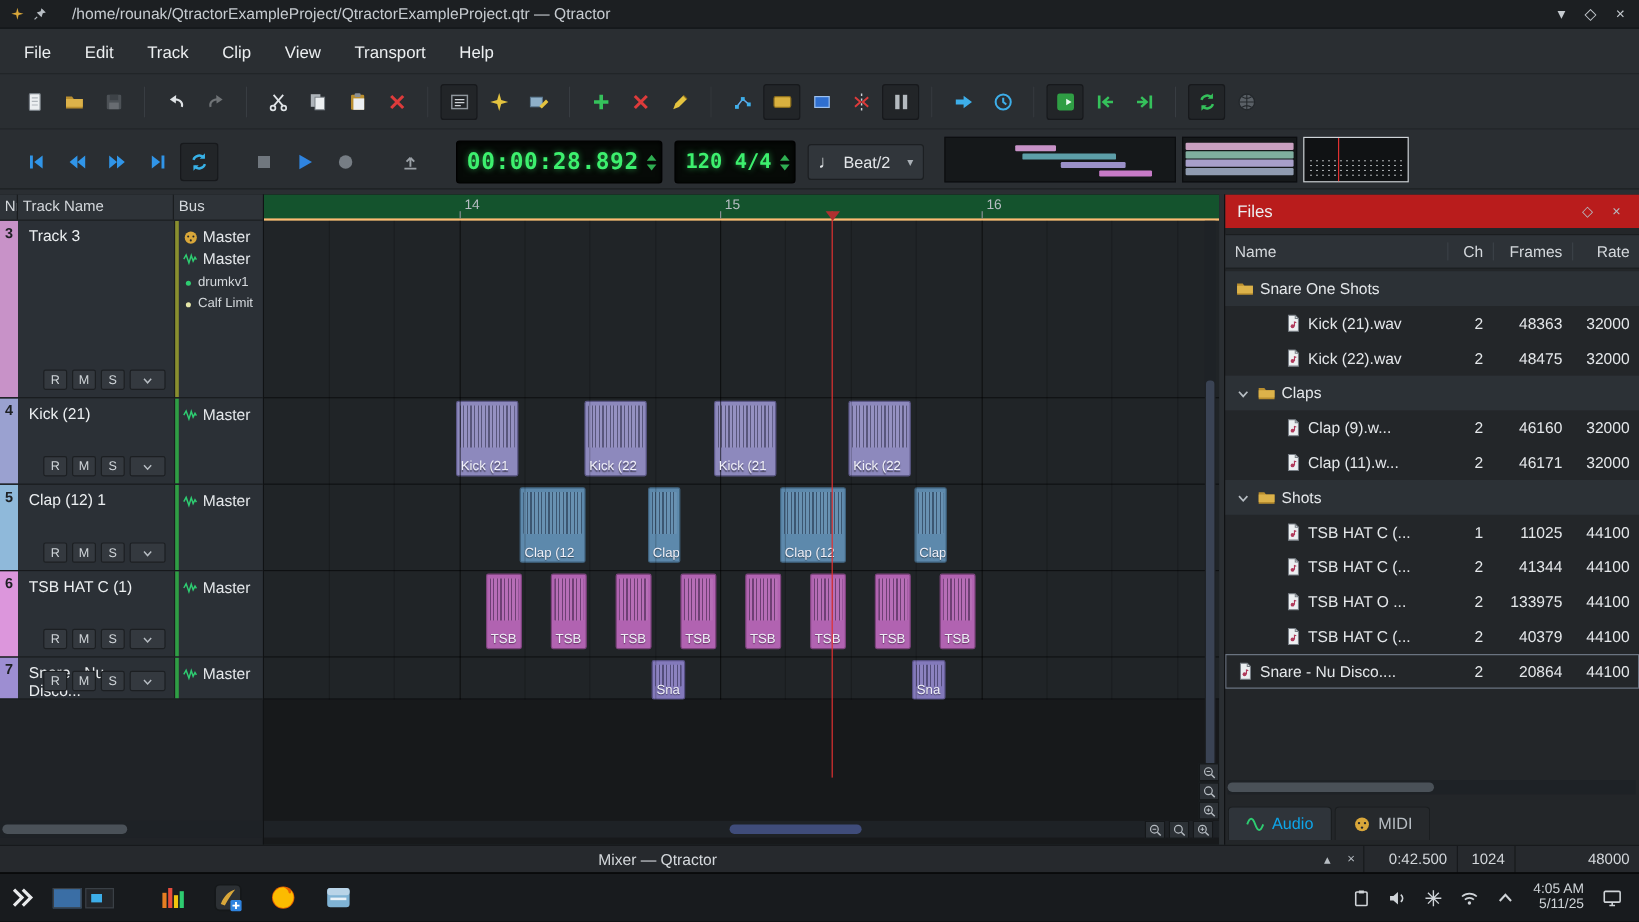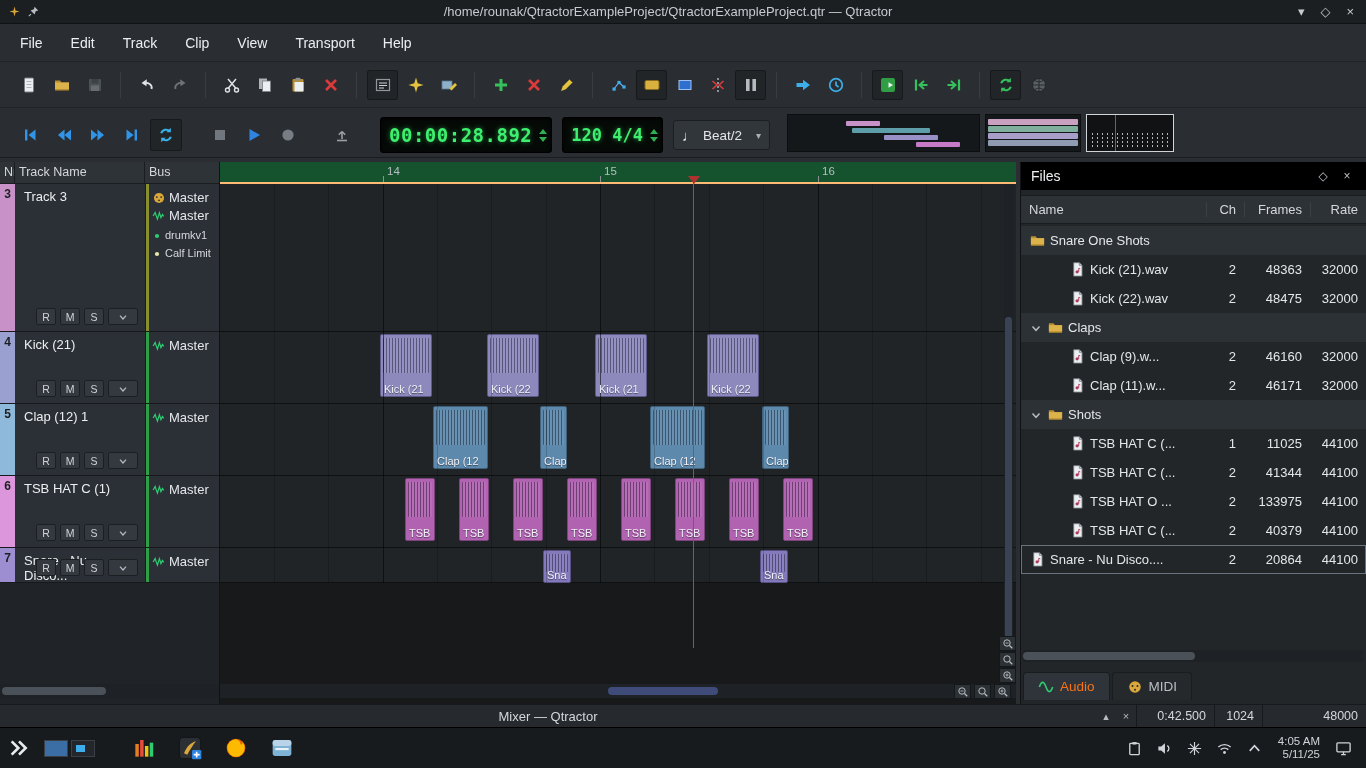--- a/index.html
+++ b/index.html
@@ -4,21 +4,21 @@
 <style>
   *{margin:0;padding:0;box-sizing:border-box}
   html,body{background:#000;font-family:"Liberation Sans",sans-serif;-webkit-font-smoothing:antialiased}
   .app{position:relative;width:1366px;height:768px;overflow:hidden;background:#2a2e32;color:#dfe3e6;font-size:13px;user-select:none}
   .ic{display:inline-flex;width:16px;height:16px;flex:none}
   .ic svg{width:100%;height:100%}
   
   .titlebar{position:absolute;left:0;top:0;width:1366px;height:24px;background:#1c1f22;display:flex;align-items:center;border-bottom:1px solid #101214}
   .tb-left{display:flex;align-items:center;gap:6px;padding-left:8px;width:60px}
   .tb-left .ic{width:13px;height:13px}
-  .tb-title{flex:1;text-align:center;font-size:13px;color:#c6cbd0;white-space:nowrap;overflow:hidden}
+  .tb-title{flex:1;font-size:13px;color:#c6cbd0;white-space:nowrap;overflow:hidden}
   .tb-ctrls{display:flex;gap:16px;padding-right:12px;width:90px;justify-content:flex-end;color:#c6cbd0;font-size:13px}
   .tb-ctrls span{cursor:default}
   
   .menubar{position:absolute;left:0;top:24px;width:1366px;height:38px;background:#2a2e32;display:flex;align-items:center;padding-left:6px;border-bottom:1px solid #202327}
   .menu-item{padding:8px 14px;font-size:14px;color:#eceff1}
   
   .toolbar{position:absolute;left:0;top:62px;width:1366px;height:46px;background:#2a2e32;display:flex;align-items:center;padding-left:12px;border-bottom:1px solid #202327}
   .tbtnicon{width:31px;height:30px;border-radius:3px;display:flex;align-items:center;justify-content:center;margin:0 1px}
   .tbtnicon .ic{width:18px;height:18px}
   .tbtnicon.active{background:#222528;box-shadow:inset 0 0 0 1px #17191c}
@@ -87,41 +87,41 @@
   .ph-marker{position:absolute;top:14px;width:0;height:0;border-left:6px solid transparent;border-right:6px solid transparent;border-top:8px solid #b03030;z-index:6}
   .vscroll{position:absolute;right:3px;top:22px;width:9px;height:456px;background:#1e2226}
   .vscroll .thumb{position:absolute;left:1px;top:133px;width:7px;height:321px;background:#3a4354;border-radius:3px}
   .tl-hscroll{position:absolute;left:0;top:522px;width:796px;height:14px;background:#1e2226}
   .tl-hscroll .thumb{position:absolute;left:388px;top:3px;width:110px;height:8px;background:#3f4c7a;border-radius:4px}
   .zbtn{position:absolute;width:17px;height:15px;background:#2c3136;border:1px solid #15181a;display:flex;align-items:center;justify-content:center}
   .zbtn .ic{width:12px;height:12px}
   .splitter{position:absolute;left:1016px;top:4px;width:4px;height:542px;background:#2a2e32}
   
   .files-panel{position:absolute;left:1020px;top:4px;width:346px;height:542px;background:#232629;border-left:1px solid #101214;overflow:hidden}
-  .fp-title{position:absolute;left:0;top:0;width:100%;height:28px;display:flex;align-items:center;padding:0 10px;font-size:14px;color:#eceff1;background:#000000}
+  .fp-title{position:absolute;left:0;top:0;width:100%;height:28px;display:flex;align-items:center;padding:0 10px;font-size:14px;color:#eceff1;background:#b91c1c}
   .fp-title .sp{flex:1}
   .fp-title .fbtn{width:18px;height:18px;display:flex;align-items:center;justify-content:center;color:#b7bdc3;font-size:12px;margin-left:6px}
   .fp-cols{position:absolute;left:0;top:33px;width:100%;height:29px;display:flex;background:#2d3237;border-top:1px solid #1a1d1f;border-bottom:1px solid #1a1d1f;font-size:13px;color:#d4d8dc;align-items:center}
   .fhc{padding:0 8px;white-space:nowrap;overflow:hidden}
   .fhc.n{flex:1}.fhc.r{text-align:right;border-left:1px solid #3a4046}
   .fhc.c1{width:38px}.fhc.c2{width:66px}.fhc.c3{width:56px}
   .fp-rows{position:absolute;left:0;top:64px;width:100%}
   .frow{display:flex;align-items:center;height:29px;font-size:13px;color:#e4e7ea}
   .frow.ffolder{background:#2c3136}
   .frow.fcurrent{box-shadow:inset 0 0 0 1px #6a7380}
   .fname{flex:1;display:flex;align-items:center;gap:4px;overflow:hidden;white-space:nowrap}
   .fname .ic{width:17px;height:17px}
   .fname .ic.chev{width:14px;height:14px}
   .fnum{text-align:right;padding-right:8px;white-space:nowrap}
   .fch{width:38px}.ffr{width:66px}.fra{width:56px}
   .fp-hscroll{position:absolute;left:2px;top:488px;width:340px;height:12px;background:#1e2226}
   .fp-hscroll .thumb{position:absolute;left:0;top:2px;width:172px;height:8px;background:#4a5158;border-radius:4px}
   .fp-tabs{position:absolute;left:2px;top:508px;height:30px;display:flex;align-items:flex-end;gap:2px}
   .ftab{height:28px;display:flex;align-items:center;gap:6px;padding:0 14px;font-size:13.5px;border:1px solid #1a1d1f;border-bottom:none;border-radius:4px 4px 0 0;background:#26292c;color:#b7bdc3}
-  .ftab.active{background:#2f343a;color:#f97316}
+  .ftab.active{background:#2f343a;color:#0ea5e9}
   
   .statusbar{position:absolute;left:0;top:704px;width:1366px;height:23px;background:#26292d;border-top:1px solid #17191c;display:flex;align-items:center}
   .mixer-strip{width:1096px;text-align:center;font-size:13px;color:#d4d8dc;overflow:hidden;white-space:nowrap}
   .sb-btn{width:20px;height:18px;display:flex;align-items:center;justify-content:center;color:#b7bdc3;font-size:11px}
   .sb-cells{display:flex;flex:1;height:100%}
   .sb-cell{border-left:1px solid #17191c;font-size:12.5px;color:#d4d8dc;display:flex;align-items:center;justify-content:flex-end;padding:0 8px}
   .sb-cell.t{width:78px}.sb-cell.b{width:48px}.sb-cell.r{flex:1}
   
   .taskbar{position:absolute;left:0;top:727px;width:1366px;height:41px;background:#181b1e;border-top:1px solid #000;display:flex;align-items:center}
   .tk-ic{width:30px;height:30px;display:flex;align-items:center;justify-content:center}

